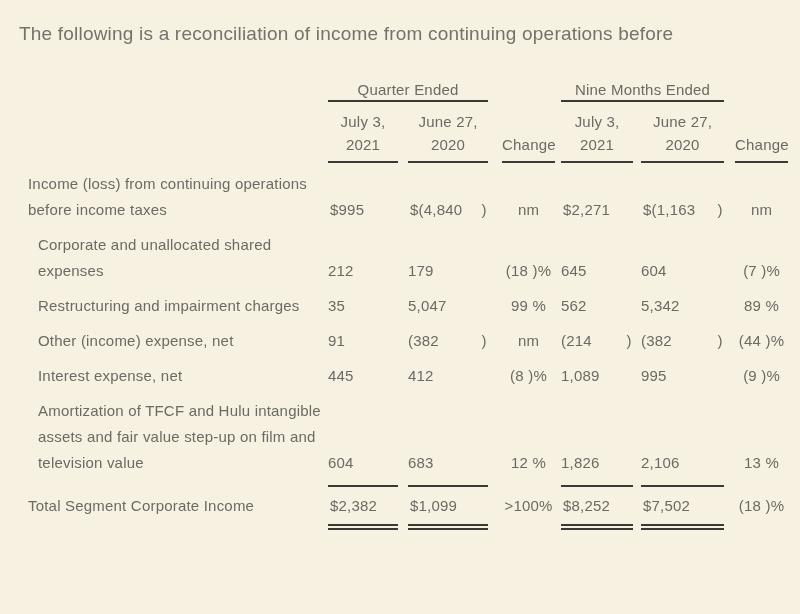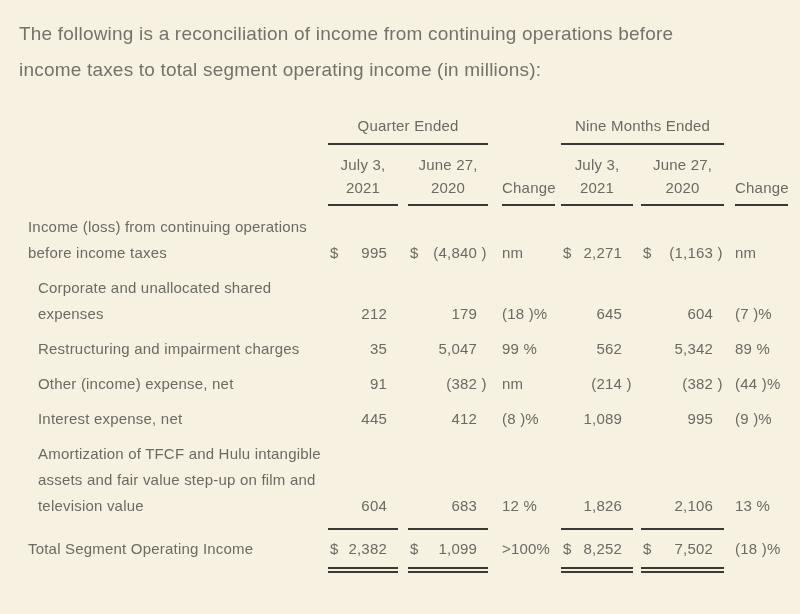--- a/index.html
+++ b/index.html
@@ -33,57 +33,55 @@
     font-size:15px;
     letter-spacing:0.2px;
     color:var(--txt);
   }
   
   thead td{vertical-align:bottom;}
   td.ghdr{
     border-bottom:2px solid var(--line);
     text-align:center;
     line-height:20px;
-    padding-bottom:7px;
     white-space:nowrap;
   }
   td.dhdr{
     border-bottom:2px solid var(--line);
     text-align:center;
     line-height:23px;
     padding:8px 0 5px 0;
     white-space:nowrap;
     margin-top:44px;
   }
   
   tbody td{vertical-align:bottom;line-height:26px;padding-bottom:9px;}
   tr.first-row td{padding-top:8px;}
   td.label div{white-space:nowrap;}
   td.label.ind{padding-left:10px;}
   .acct{display:flex;align-items:baseline;}
   .acct .cur{text-align:left;padding-left:2px;}
-  .acct .n{flex:1;text-align:right;}
+  .acct .n{flex:1;}
   .acct .s{width:11px;text-align:left;white-space:pre;overflow:visible;}
-  td.chg{text-align:left;white-space:nowrap;margin-top:20px;}
+  td.chg{text-align:center;white-space:nowrap;margin-top:20px;}
   
   tr.total td{padding-top:6px;padding-bottom:5px;}
   tr.total td.tot{
     border-top:2px solid var(--line);
     border-bottom:6px double var(--line);
   }
   tr.total td.label, tr.total td.chg, tr.total td.gap{padding-bottom:11px;}
 </style>
 </head>
 <body>
 
 <div class="canvas">
 
   <div class="intro">
     <div>The following is a reconciliation of income from continuing operations before</div>
-    <div>income taxes to total segment operating income (in millions):</div>
   </div>
 
   <table class="recon">
     <colgroup>
       <col style="width:300px">
         <col style="width:70px">
         <col style="width:10px">
         <col style="width:80px">
         <col style="width:14px">
         <col style="width:53px">
@@ -360,21 +358,21 @@
               <span class="n">2,106</span>
               <span class="s"></span>
             </div>
           </td>
         <td class="gap"></td>
         <td class="chg">13 %</td>
       </tr>
 
       <tr class="total">
         <td class="label">
-          <div>Total Segment Operating Income</div>
+          <div>Total Segment Corporate Income</div>
         </td>
         <td class="tot">
             <div class="acct">
               <span class="cur">$</span>
               <span class="n">2,382</span>
               <span class="s"></span>
             </div>
           </td>
         <td class="gap"></td>
         <td class="tot">

